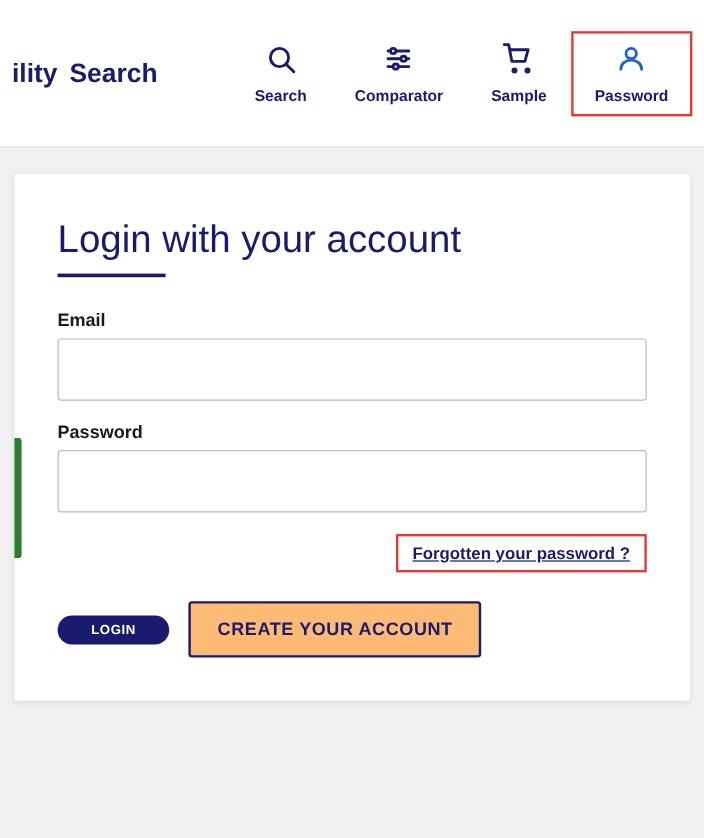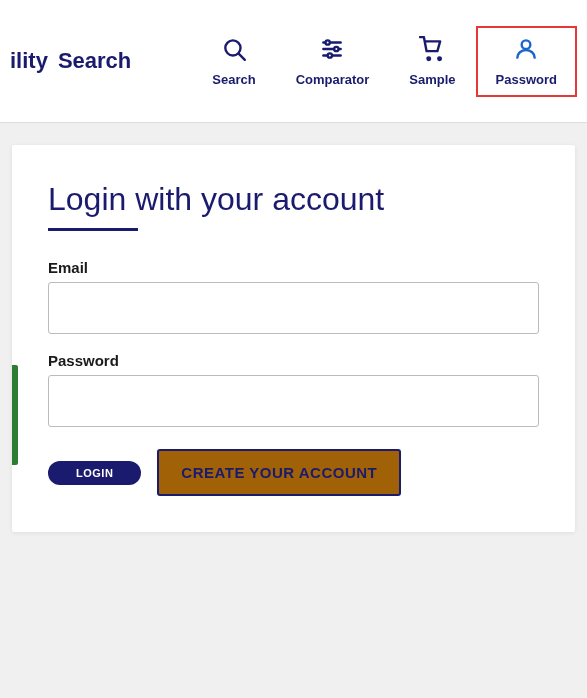--- a/index.html
+++ b/index.html
@@ -181,21 +181,21 @@
       font-size: 11px;
       font-weight: 700;
       padding: 6px 28px;
       border: none;
       border-radius: 13px;
       cursor: pointer;
       letter-spacing: 0.5px;
     }
 
     .create-account-btn {
-      background: #a16207;
+      background: #fdba74;
       color: #1a1a6e;
       font-size: 15px;
       font-weight: 700;
       padding: 13px 22px;
       border: 2px solid #1a1a6e;
       border-radius: 3px;
       cursor: pointer;
       letter-spacing: 0.5px;
     }
 
@@ -278,20 +278,23 @@
 
     
     <label class="form-label">Email</label>
     <input class="form-input" type="email" placeholder="" style="">
 
     
     <label class="form-label">Password</label>
     <input class="form-input" type="password" placeholder="" style="">
 
     
+    <div class="forgot-password-wrapper">
+      <a class="forgot-password-link" href="#">Forgotten your password ?</a>
+    </div>
 
     
     <div class="buttons-row">
       <button class="login-btn">LOGIN</button>
       <button class="create-account-btn">CREATE YOUR ACCOUNT</button>
     </div>
 
   </div>
 </div>
 

